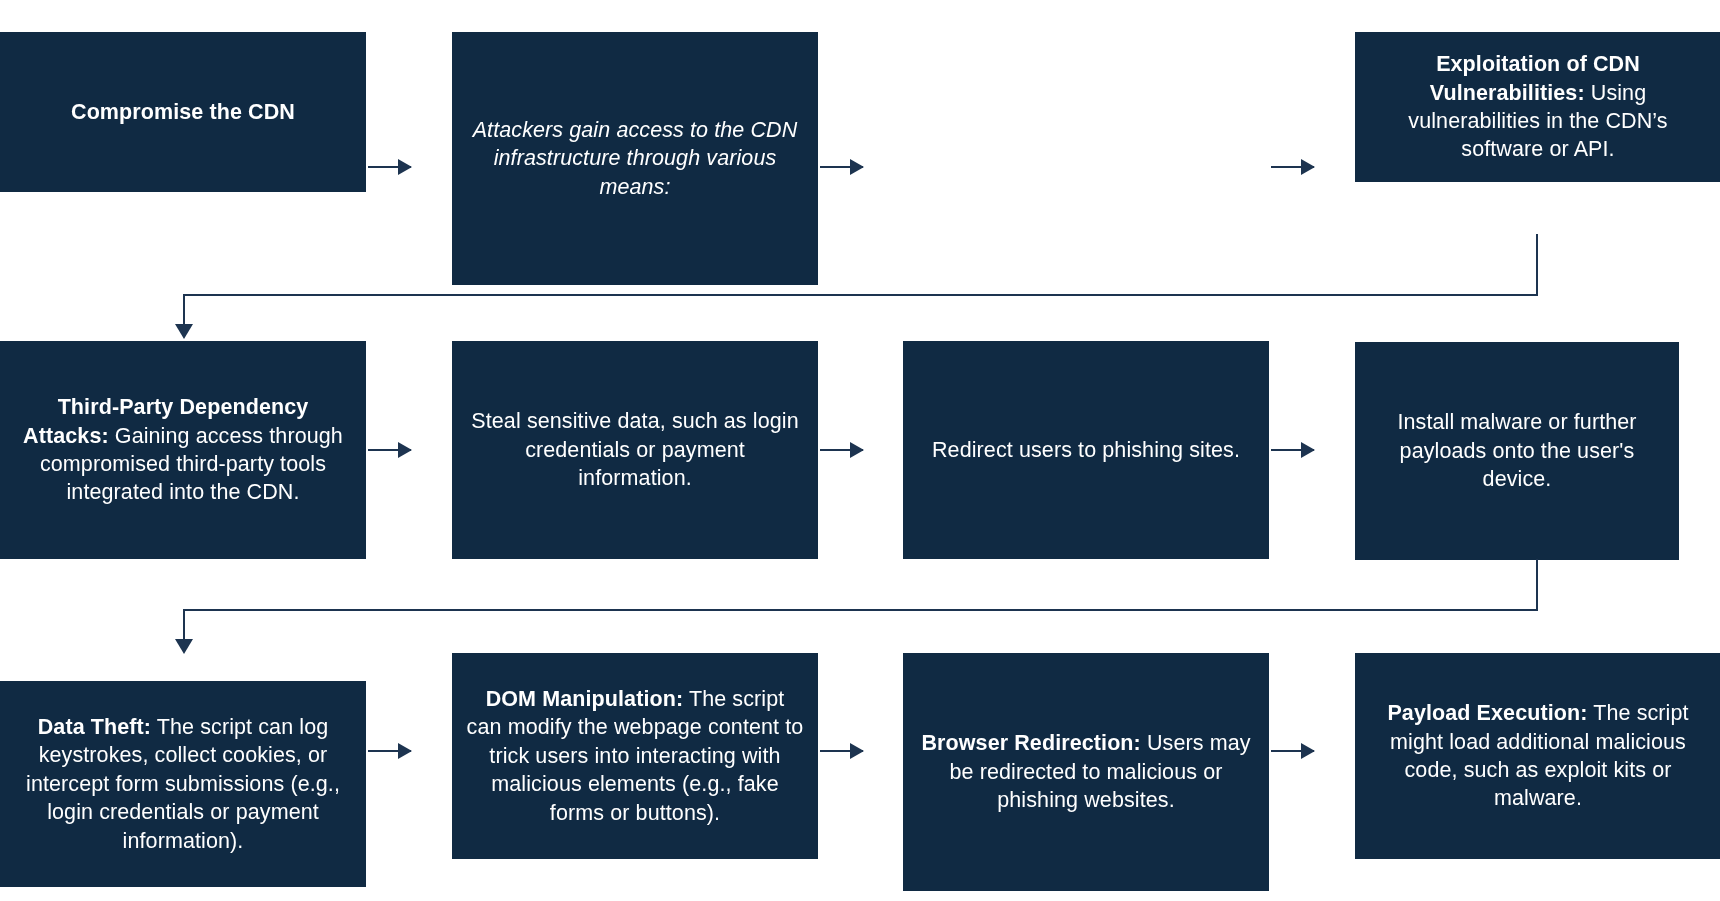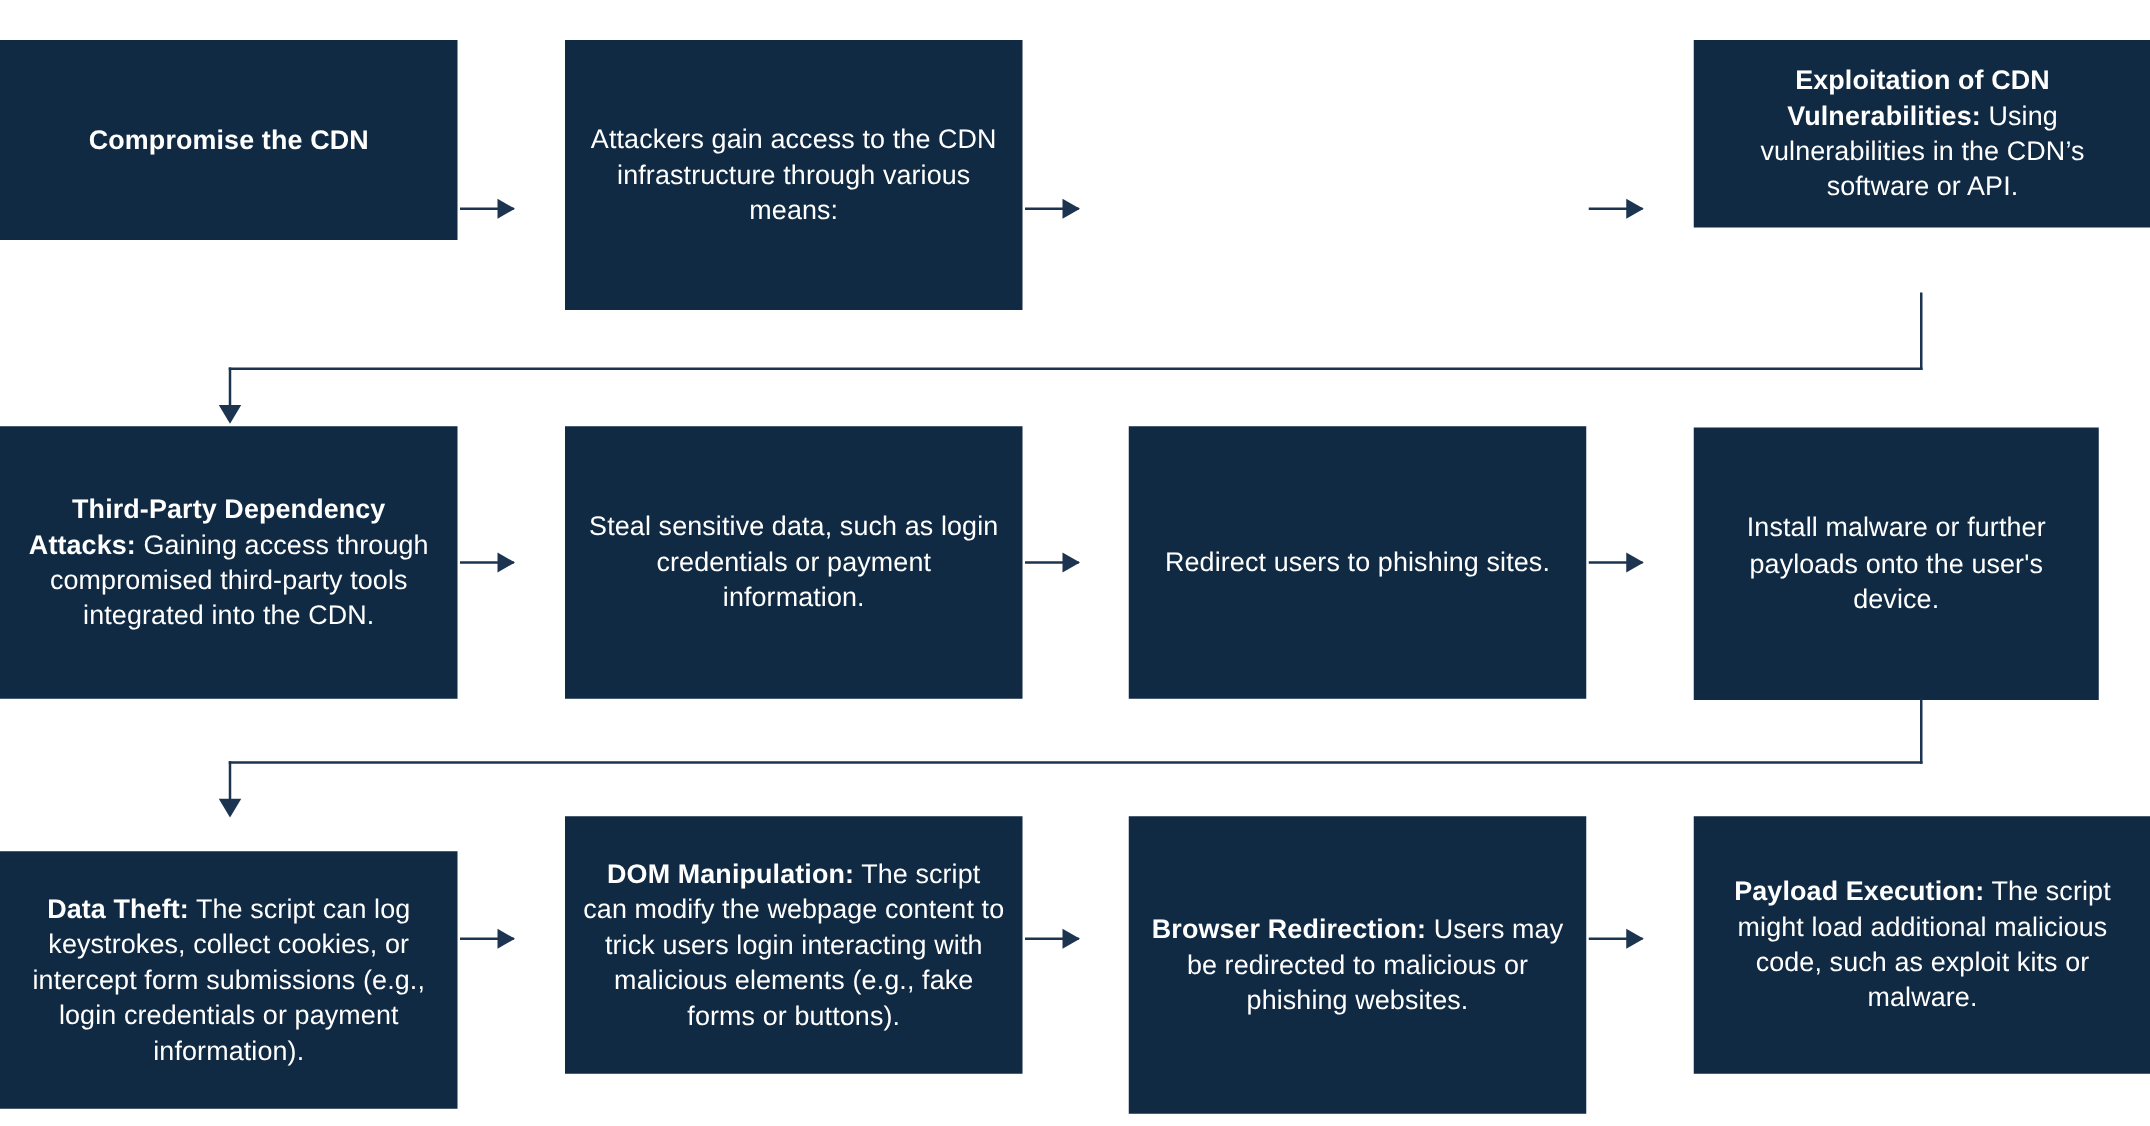--- a/index.html
+++ b/index.html
@@ -73,21 +73,21 @@
 <body>
 
 <div id="canvas">
 
   <div class="node" style="left:0px; top:32px; width:366px; height:160px;">
     <span class="txt"><b>Compromise the CDN</b><span></span></span>
   </div>
 
   <div class="h-arrow" style="left:368px; top:166px; width:43px;"></div>
 
-  <div class="node" style="left:452px; top:32px; width:366px; height:216px;">
+  <div class="node" style="left:452px; top:32px; width:366px; height:253px;font-style:italic;">
     <span class="txt"><b></b><span>Attackers gain access to the CDN infrastructure through various means:</span></span>
   </div>
 
   <div class="h-arrow" style="left:820px; top:166px; width:43px;"></div>
 
 
   <div class="h-arrow" style="left:1271px; top:166px; width:43px;"></div>
 
   <div class="node" style="left:1355px; top:32px; width:366px; height:150px;justify-content:center;">
     <span class="txt"><b>Exploitation of CDN Vulnerabilities:</b><span> Using vulnerabilities in the CDN’s software or API.</span></span>
@@ -125,21 +125,21 @@
   <div class="seg-v" style="left:183px; top:609px; height:32px;"></div>
   <div class="v-arrowhead" style="left:175px; top:639px;"></div>
 
   <div class="node" style="left:0px; top:653px; width:366px; height:206px;margin-top:28px;">
     <span class="txt"><b>Data Theft:</b><span> The script can log keystrokes, collect cookies, or intercept form submissions (e.g., login credentials or payment information).</span></span>
   </div>
 
   <div class="h-arrow" style="left:368px; top:750px; width:43px;"></div>
 
   <div class="node" style="left:452px; top:653px; width:366px; height:206px;">
-    <span class="txt"><b>DOM Manipulation:</b><span> The script can modify the webpage content to trick users login interacting with malicious elements (e.g., fake forms or buttons).</span></span>
+    <span class="txt"><b>DOM Manipulation:</b><span> The script can modify the webpage content to trick users into interacting with malicious elements (e.g., fake forms or buttons).</span></span>
   </div>
 
   <div class="h-arrow" style="left:820px; top:750px; width:43px;"></div>
 
   <div class="node" style="left:903px; top:653px; width:366px; height:238px;">
     <span class="txt"><b>Browser Redirection:</b><span> Users may be redirected to malicious or phishing websites.</span></span>
   </div>
 
   <div class="h-arrow" style="left:1271px; top:750px; width:43px;"></div>
 

